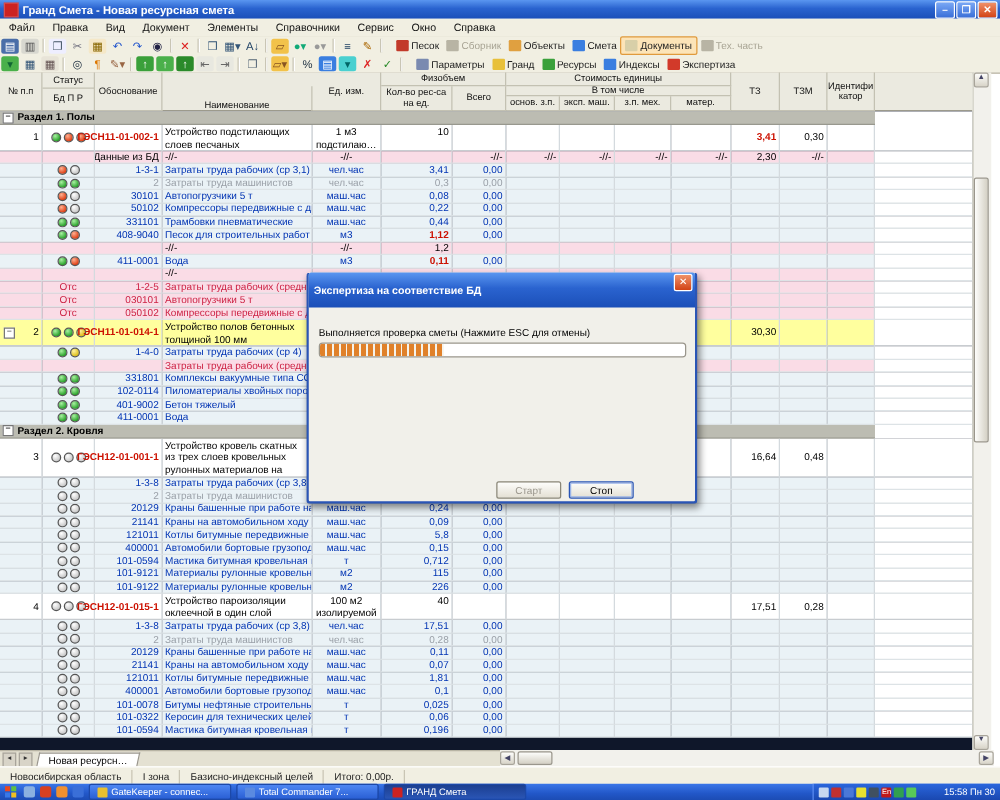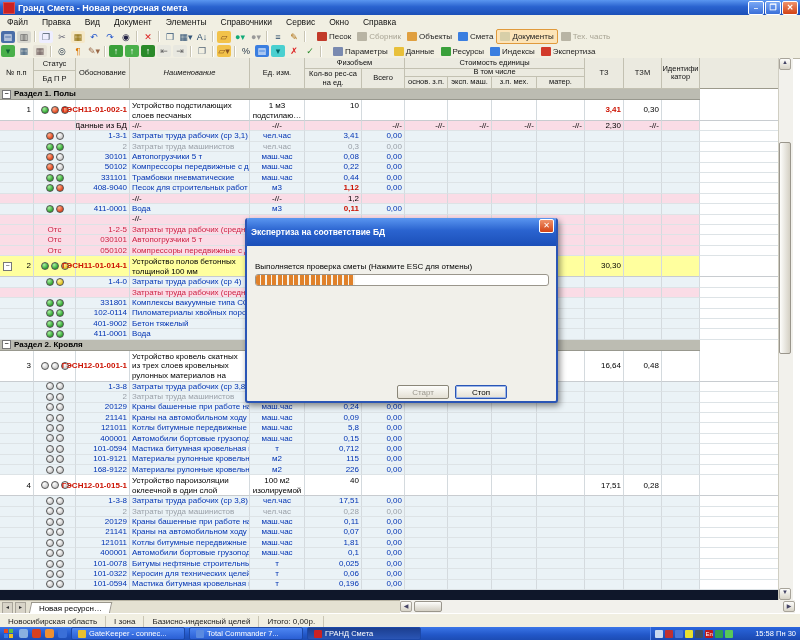--- a/index.html
+++ b/index.html
@@ -223,42 +223,42 @@
       <div class="tbi" style="color: rgb(221, 34, 34);">✗</div>
       <div class="tbi" style="color: rgb(42, 138, 42);">✓</div>
       <div class="tbsep"></div>
       <div style="width: 6px;"></div>
       <div class="tbtext">
         <div class="ic" style="background: rgb(122, 138, 176);"></div>
         <div>Параметры</div>
       </div>
       <div class="tbtext">
         <div class="ic" style="background: rgb(232, 192, 58);"></div>
-        <div>Данные</div>
+        <div>Гранд</div>
       </div>
       <div class="tbtext">
         <div class="ic" style="background: rgb(58, 160, 58);"></div>
         <div>Ресурсы</div>
       </div>
       <div class="tbtext">
         <div class="ic" style="background: rgb(58, 126, 224);"></div>
         <div>Индексы</div>
       </div>
       <div class="tbtext">
         <div class="ic" style="background: rgb(210, 58, 42);"></div>
         <div>Экспертиза</div>
       </div>
     </div>
 
   <div id="tablehead">
     <div class="hc" style="left:0;top:0;width:34px;height:31px;">№ п.п</div>
     <div class="hc" style="left:34px;top:0;width:42px;height:13px;">Статус</div>
     <div class="hc" style="left:34px;top:13px;width:42px;height:18px;">Бд П Р</div>
     <div class="hc" style="left:76px;top:0;width:54px;height:31px;">Обоснование</div>
-    <div class="hc" style="left:130px;top:0;width:120px;height:31px;font-style:italic;">Наименование</div>
+    <div class="hc" style="left:130px;top:11px;width:120px;height:31px;">Наименование</div>
     <div class="hc" style="left:250px;top:0;width:55px;height:31px;">Ед. изм.</div>
     <div class="hc" style="left:305px;top:0;width:100px;height:11px;">Физобъем</div>
     <div class="hc" style="left:305px;top:11px;width:57px;height:20px;">Кол-во рес-са на ед.</div>
     <div class="hc" style="left:362px;top:11px;width:43px;height:20px;">Всего</div>
     <div class="hc" style="left:405px;top:0;width:180px;height:11px;">Стоимость единицы</div>
     <div class="hc" style="left:405px;top:11px;width:180px;height:8px;">В том числе</div>
     <div class="hc" style="left:405px;top:19px;width:43px;height:12px;">основ. з.п.</div>
     <div class="hc" style="left:448px;top:19px;width:44px;height:12px;">эксп. маш.</div>
     <div class="hc" style="left:492px;top:19px;width:45px;height:12px;">з.п. мех.</div>
     <div class="hc" style="left:537px;top:19px;width:48px;height:12px;">матер.</div>
@@ -861,21 +861,21 @@
         <div class="c rt t-black"></div>
         <div class="c"></div>
         <div class="c fill"></div>
       </div>
       <div class="row res" style="height: 10.42px;">
         <div class="c rt"></div>
         <div class="c ctr">
           <div class="circ gray"></div>
           <div class="circ gray"></div>
         </div>
-        <div class="c rt t-blue">168-9122</div>
+        <div class="c rt t-blue">101-9122</div>
         <div class="c t-blue">Материалы рулонные кровельны…</div>
         <div class="c ctr t-blue">м2</div>
         <div class="c rt t-blue">226</div>
         <div class="c rt t-blue">0,00</div>
         <div class="c rt t-black"></div>
         <div class="c rt t-black"></div>
         <div class="c rt t-black"></div>
         <div class="c rt t-black"></div>
         <div class="c rt t-black"></div>
         <div class="c rt t-black"></div>

